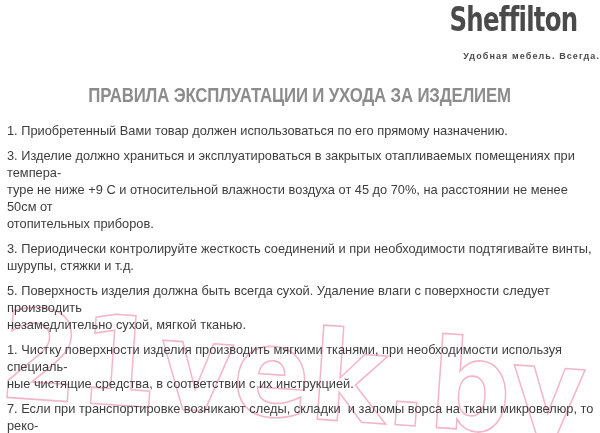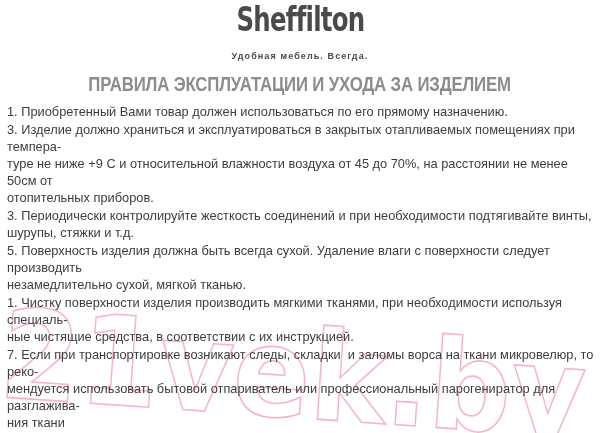--- a/index.html
+++ b/index.html
@@ -14,36 +14,36 @@
   }
   .watermark .wm-text {
     display:inline-block; white-space:nowrap;
     font-family:"DejaVu Sans", sans-serif; font-weight:bold;
     font-size:124px; line-height:1.15;
     color:transparent; -webkit-text-stroke:1.6px var(--wm,#f3aec5);
     transform:scaleX(0.92); transform-origin:left top;
     opacity:.9;
   }
   
-  .brand { position:relative; z-index:2; text-align:center; padding-top:3px; }
+  .brand { position:relative; z-index:2; text-align:right; padding-top:3px; }
   .logo { font-family:"DejaVu Sans", sans-serif; font-weight:bold;
     font-size:33px; line-height:1; color:var(--brand,#4a4a4a); }
   .logo-inner { display:inline-block; transform:scaleX(0.74);
     transform-origin:center; letter-spacing:-1px; }
   .tagline { margin-top:15px; font-size:9px; font-weight:bold;
     letter-spacing:1.1px; color:var(--brand,#4a4a4a); }
   
-  .title { position:relative; z-index:2; margin:13px 0 0; text-align:center;
+  .title { position:relative; z-index:2; margin:24px 0 0; text-align:center;
     font-size:20px; line-height:21px; font-weight:bold;
     color:var(--title,#8c8c8c); }
   .title-inner { display:inline-block; transform:scaleX(0.84);
     transform-origin:center; letter-spacing:-0.2px; }
   
   .rules { position:relative; z-index:2; padding:8px 6px 0 7px; }
-  .rule { margin:0 0 1px; font-size:12.8px; line-height:17px;
+  .rule { margin:8px 0 1px; font-size:12.8px; line-height:17px;
     color:var(--text,#3d3d3d); white-space:pre-wrap; }
 </style>
 </head>
 <body>
 
 <div class="page">
 
   <div class="watermark">
     <span class="wm-text">21vek.by</span>
   </div>

